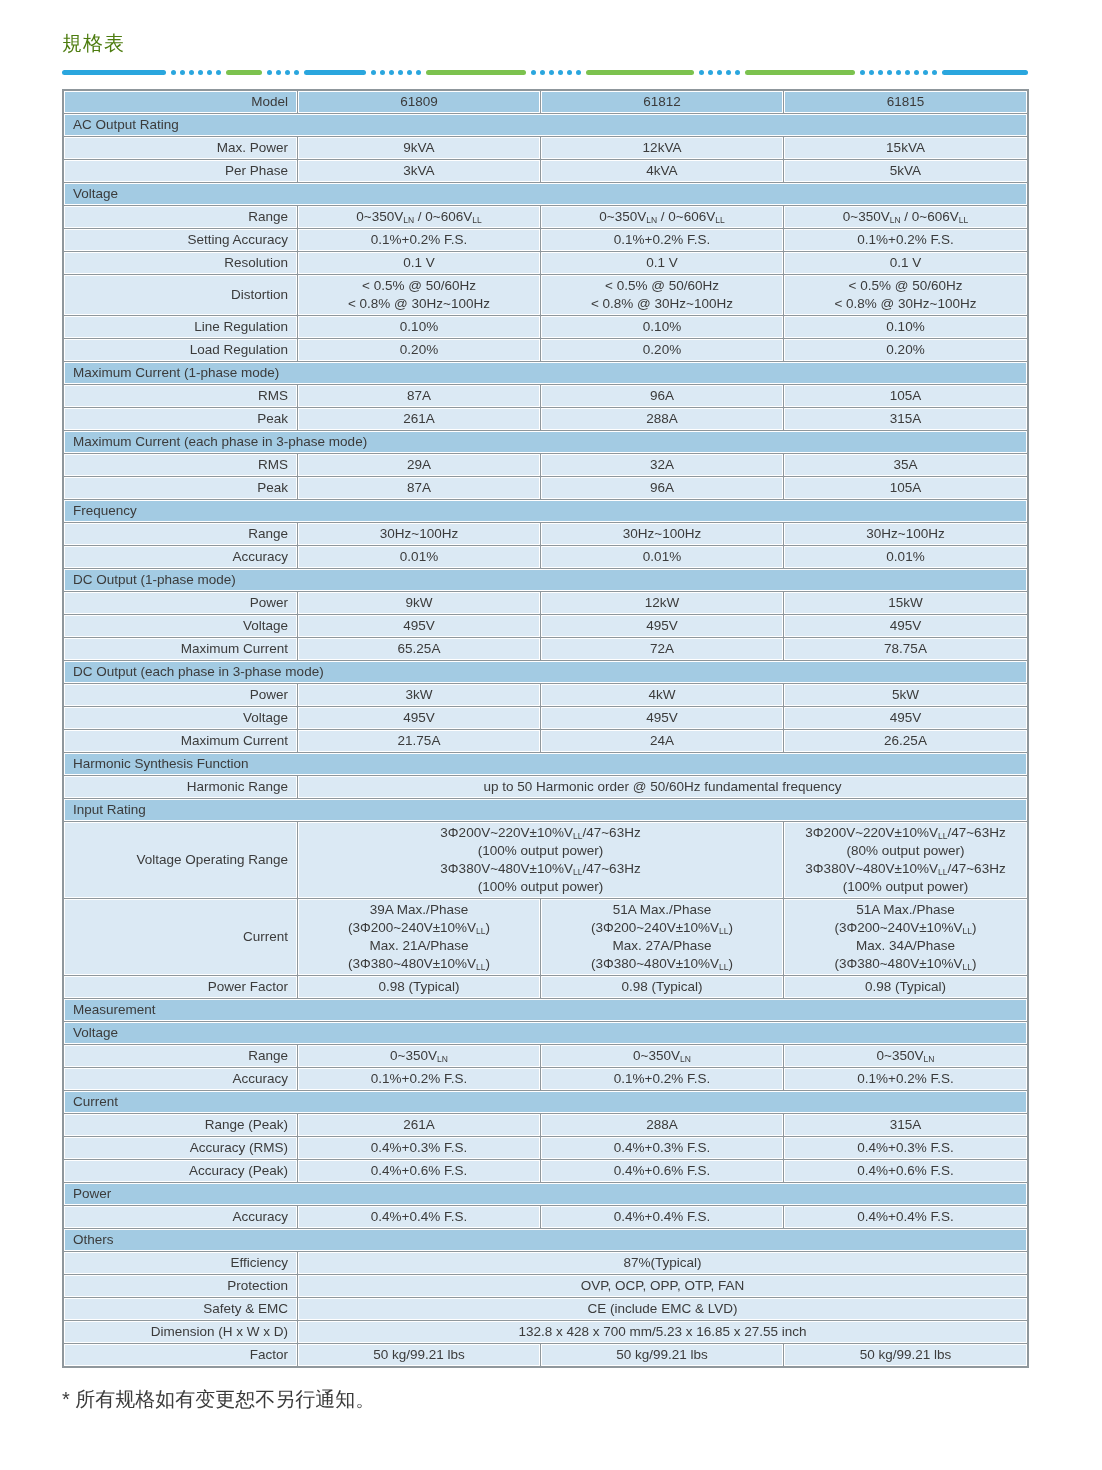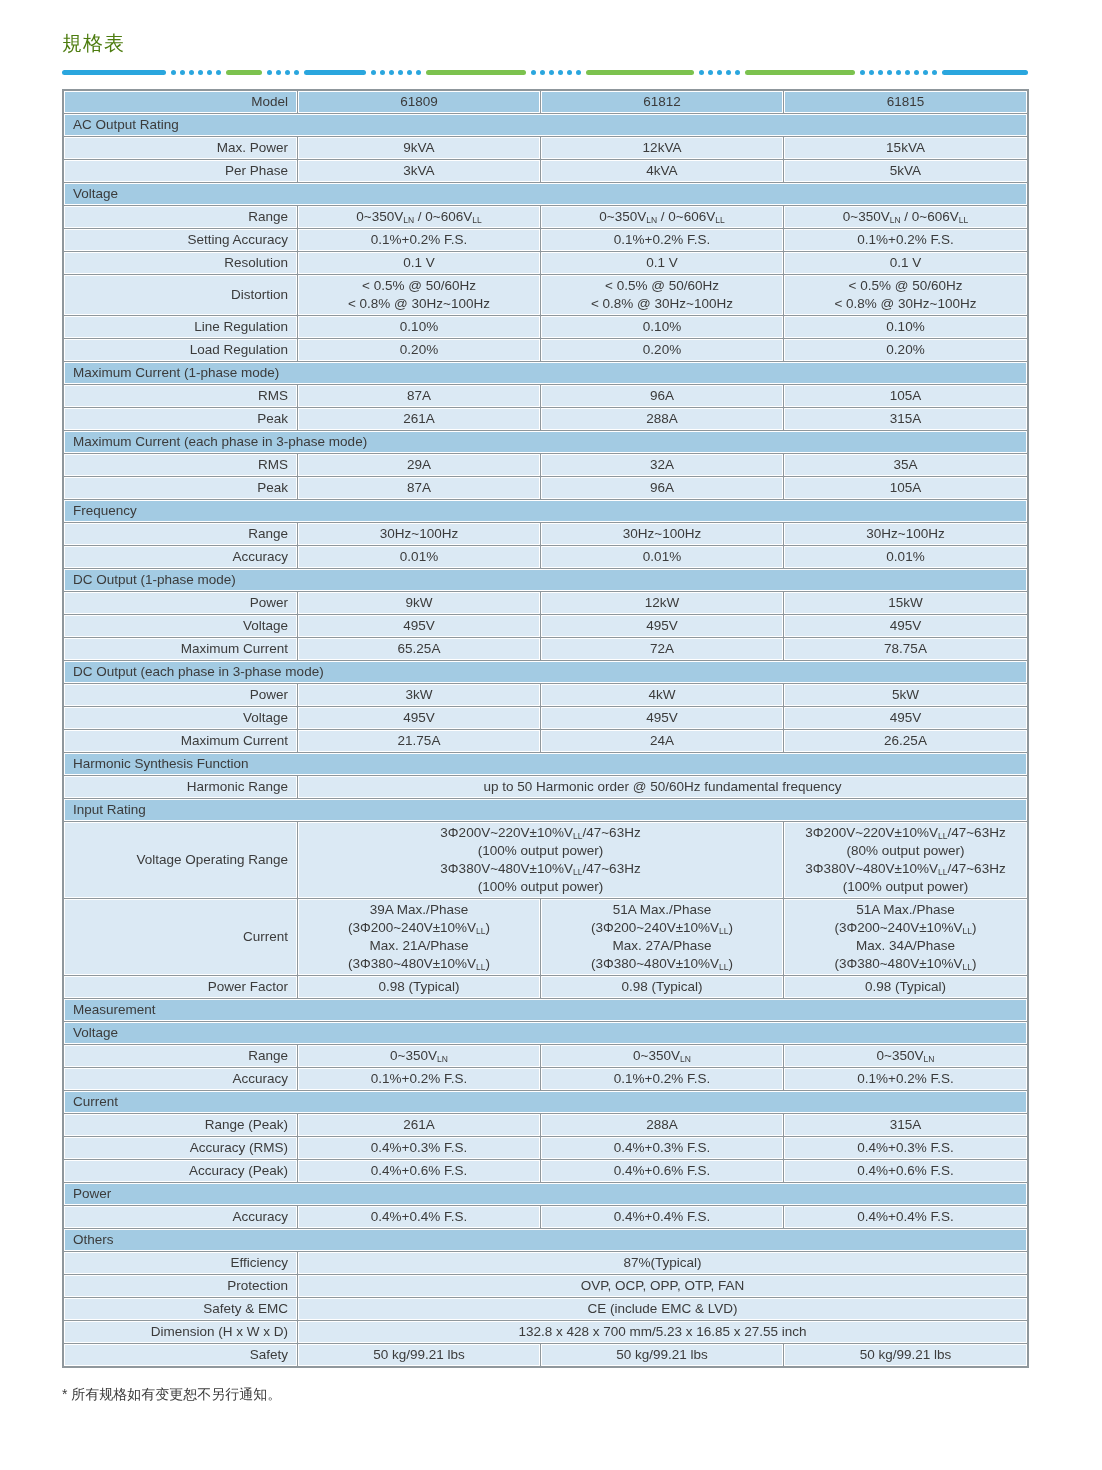--- a/index.html
+++ b/index.html
@@ -13,21 +13,21 @@
   .dots { display:flex; gap:4px; flex:0 0 auto; }
   .dot  { width:5px; height:5px; border-radius:50%; flex:0 0 auto; }
 
   table.spec { border-collapse:separate; border-spacing:1px; background:#8f979c; border:1px solid #8f979c; width:960px; table-layout:fixed; }
   table.spec td { border:1px solid #ffffff; background:#dbe9f4; font-size:13.5px; line-height:18px; padding:1px 8px; text-align:center; vertical-align:middle; white-space:pre-line; box-sizing:border-box; }
   table.spec td.label { text-align:right; }
   table.spec td.section { background:#a3cbe3; text-align:left; }
   table.spec tr.model td { background:#a3cbe3; }
   table.spec sub { font-size:8.5px; line-height:0; vertical-align:-2px; }
 
-  .footnote { font-size:14px; margin:18px 0 0 0; color:#3b3b3b; }
+  .footnote { font-size:20px; margin:18px 0 0 0; color:#3b3b3b; }
 </style>
 </head>
 <body>
 
 <div class="page">
   <h1 class="title">規格表</h1>
 
   <div class="decor">
       <span class="dash" style="width: 104px; background: rgb(42, 166, 222);"></span>
       <span class="dots">
@@ -347,21 +347,21 @@
         </tr>
         <tr>
           <td class="label">Safety &amp; EMC</td>
           <td colspan="3">CE (include EMC &amp; LVD)</td>
         </tr>
         <tr>
           <td class="label">Dimension (H x W x D)</td>
           <td colspan="3">132.8 x 428 x 700 mm/5.23 x 16.85 x 27.55 inch</td>
         </tr>
         <tr>
-          <td class="label">Safety</td>
+          <td class="label">Factor</td>
           <td colspan="1">50 kg/99.21 lbs</td>
           <td colspan="1">50 kg/99.21 lbs</td>
           <td colspan="1">50 kg/99.21 lbs</td>
         </tr>
       </tbody>
   </table>
 
   <p class="footnote">* 所有规格如有变更恕不另行通知。</p>
 </div>
 

